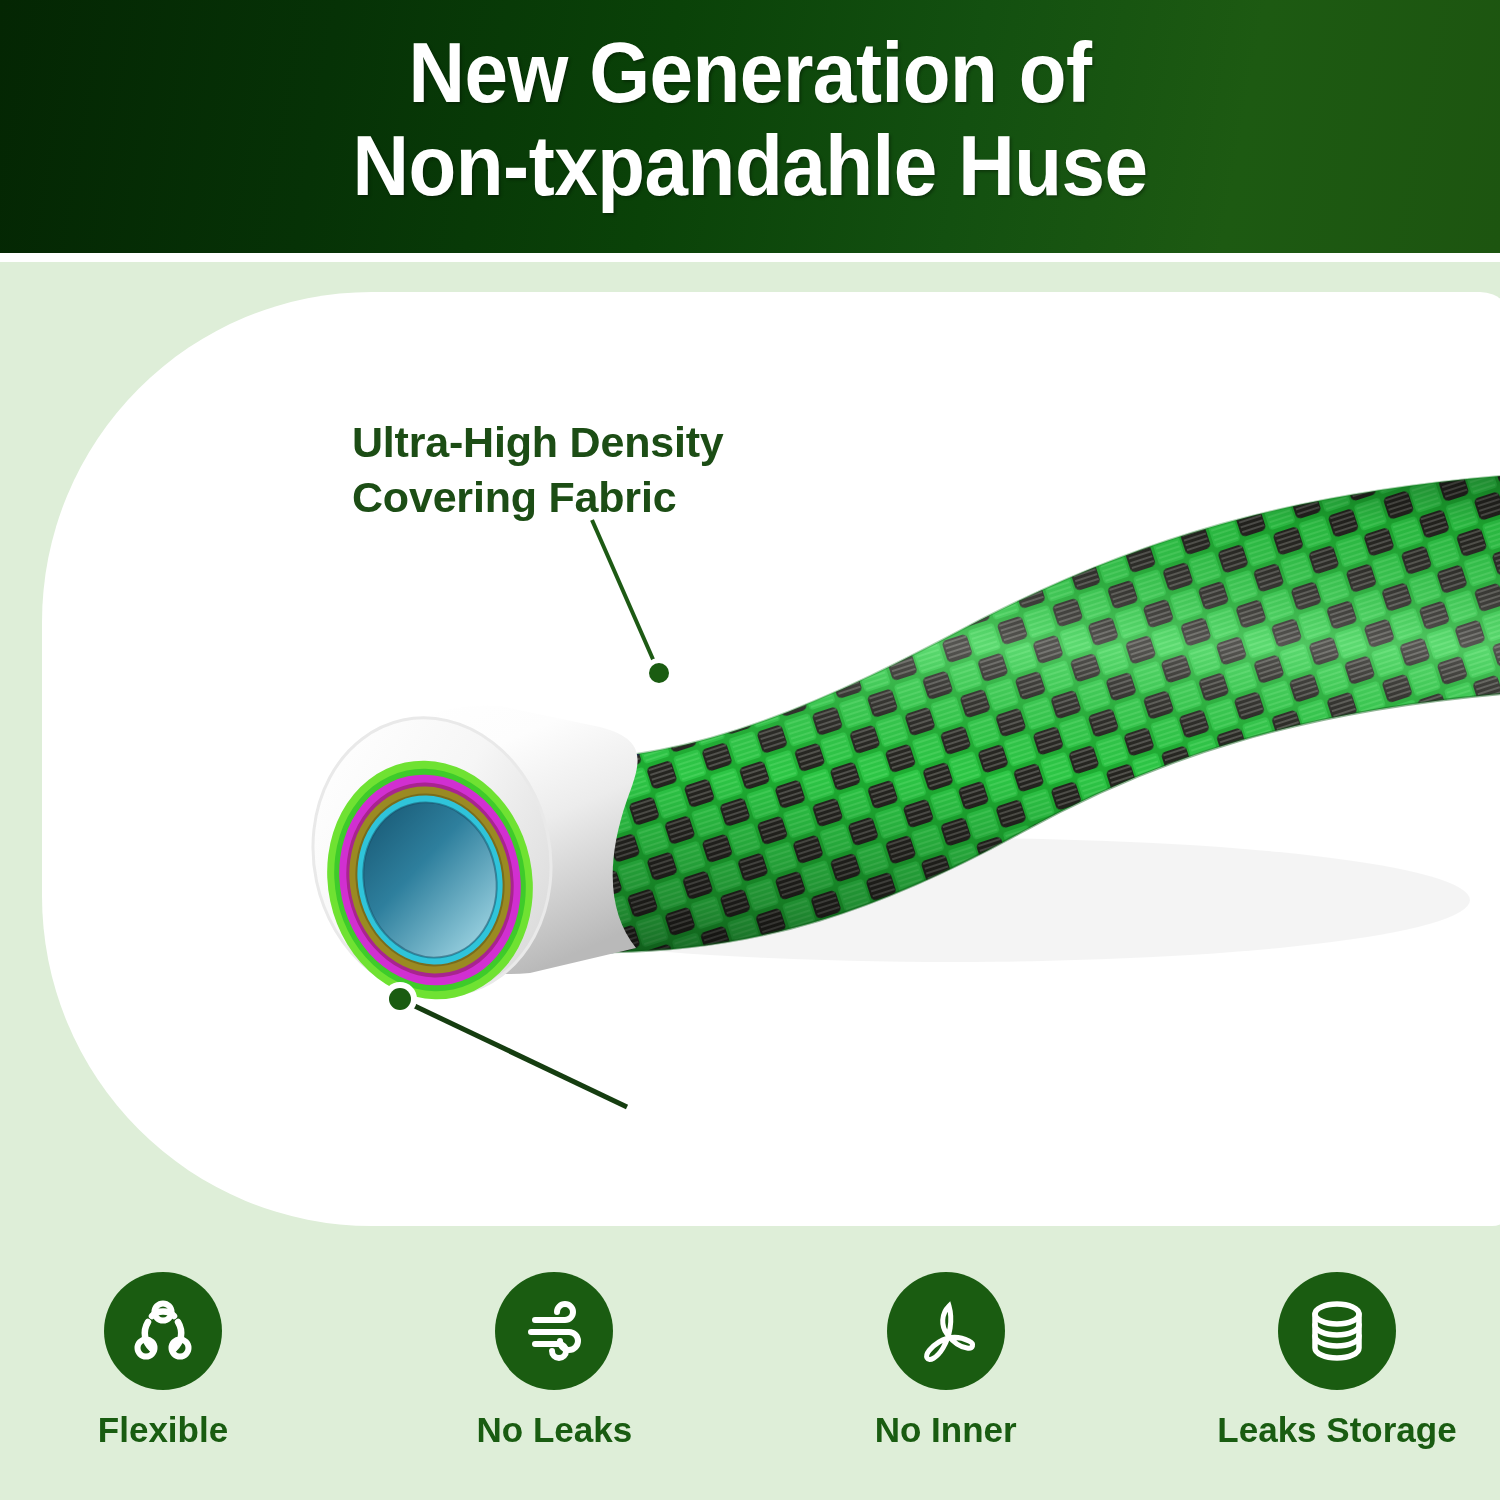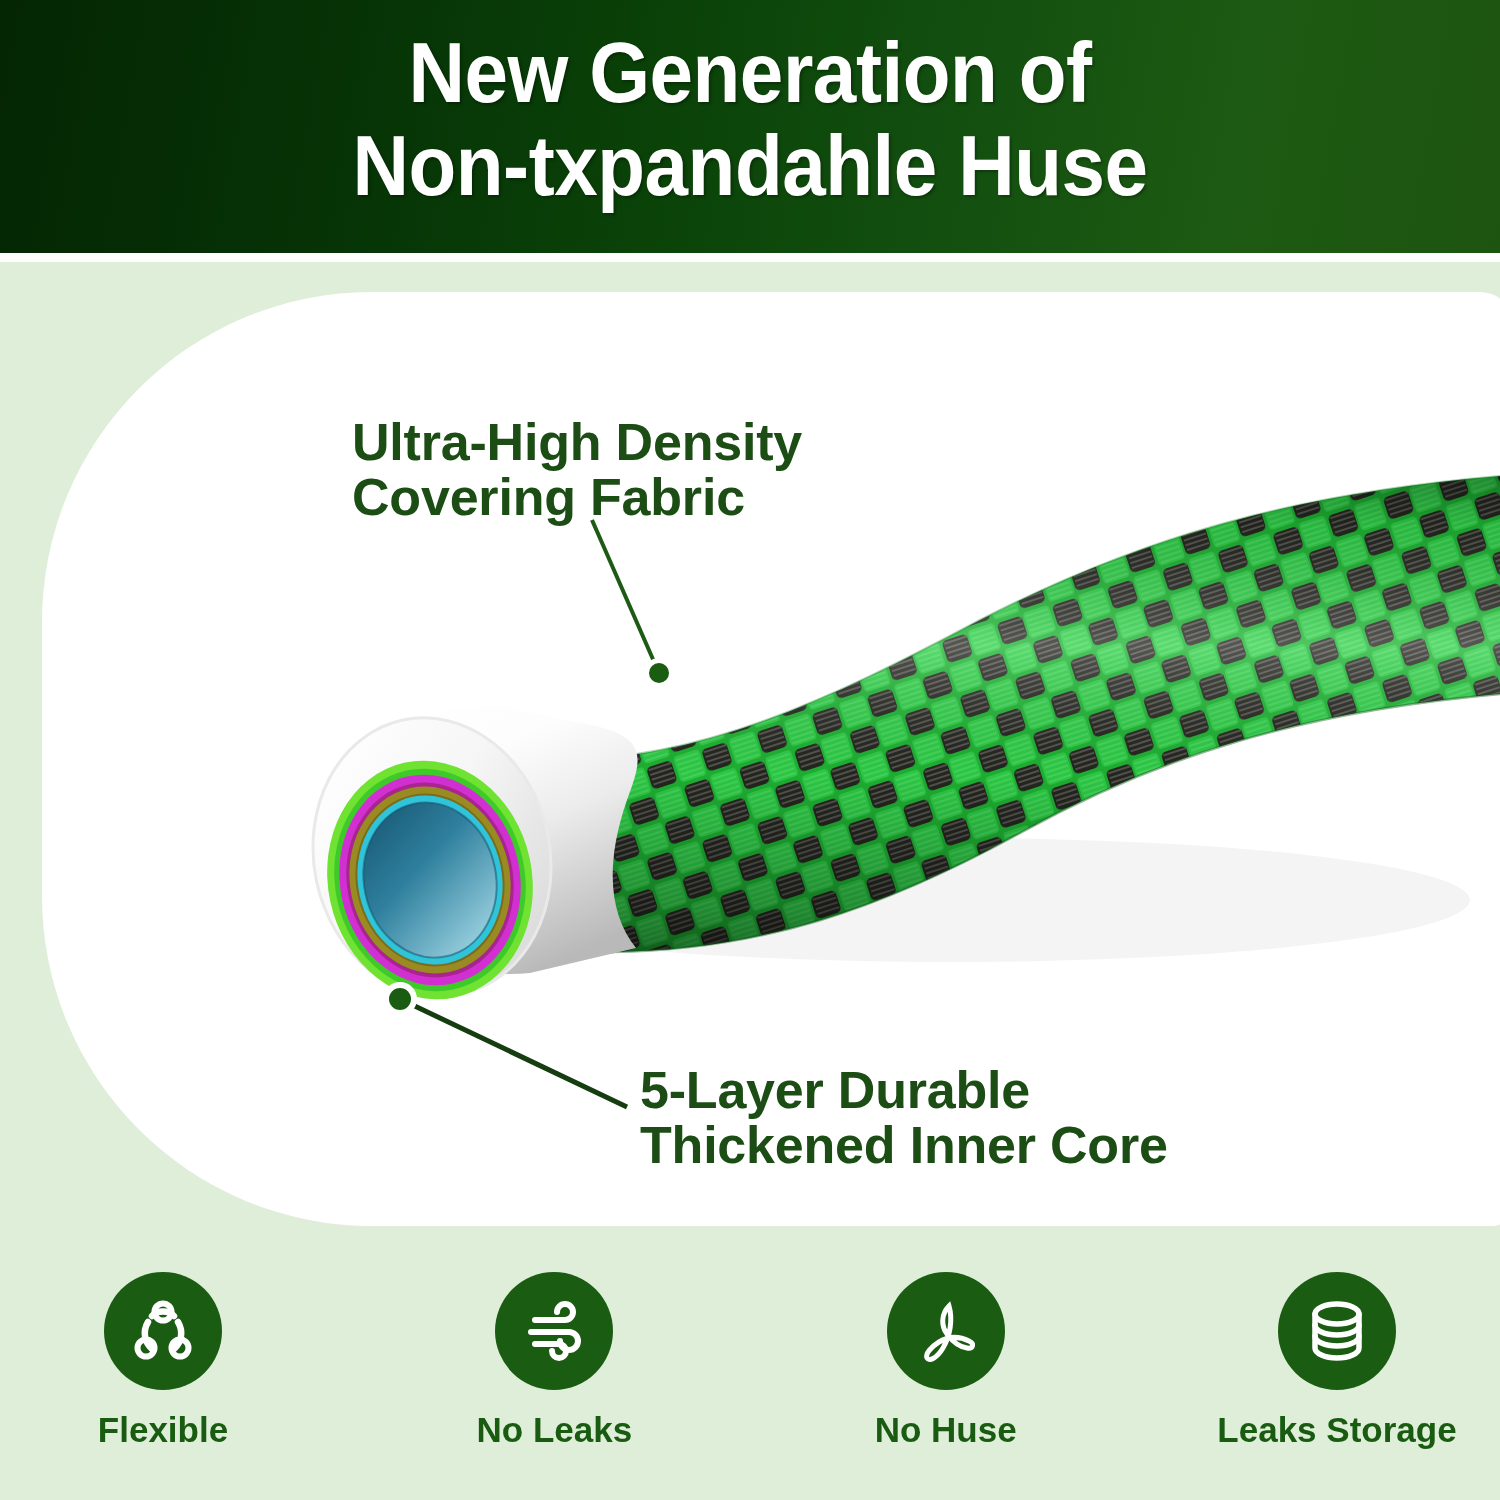--- a/index.html
+++ b/index.html
@@ -83,21 +83,21 @@
     height: 1500px;
     pointer-events: none;
   }
 
   
   .callout {
     position: absolute;
     color: #1c4d15;
     font-family: "Liberation Sans", sans-serif;
     font-weight: bold;
-    font-size: 52px;
+    font-size: 43px;
     line-height: 55px;
     letter-spacing: -0.2px;
     white-space: pre-line;
   }
   .callout-top   { left: 352px; top: 415px; }
   .callout-bottom{ left: 640px; top: 1063px; }
 
   
   .features {
     position: absolute;
@@ -285,22 +285,20 @@
     </g>
     <g>
       <circle cx="400" cy="999" r="17" fill="#ffffff"></circle>
       <circle cx="400" cy="999" r="11" fill="#1a5c11"></circle>
     </g>
   </svg>
 
   <div class="callout callout-top">Ultra-High Density
 Covering Fabric</div>
 
-  <div class="callout callout-bottom">5-Layer Durable
-Thickened Inner Core</div>
 
   <div class="features">
 
     <div class="feature">
       <div class="feature-badge">
         <svg width="78" height="78" viewBox="0 0 78 78">
           <g fill="none" stroke="#ffffff" stroke-width="6.5" stroke-linecap="round">
             <path d="M 28 24 C 33 18, 45 18, 50 24"></path>
             <path d="M 54 30 C 60 40, 57 51, 50 57"></path>
             <path d="M 28 57 C 21 51, 18 40, 24 30"></path>
@@ -333,21 +331,21 @@
       <div class="feature-badge">
         <svg width="78" height="78" viewBox="0 0 78 78">
           <g fill="none" stroke="#ffffff" stroke-width="5" stroke-linecap="round">
             <path d="M 42 14 C 34 22, 34 34, 40 42 C 46 50, 52 55, 60 56
                      C 66 57, 68 52, 62 49 C 52 44, 42 44, 32 50
                      C 24 55, 18 62, 20 66 C 22 70, 30 66, 36 56
                      C 43 44, 46 28, 42 14 Z"></path>
           </g>
         </svg>
       </div>
-      <div class="feature-label">No Huse</div>
+      <div class="feature-label">No Inner</div>
     </div>
 
     <div class="feature">
       <div class="feature-badge">
         <svg width="78" height="78" viewBox="0 0 78 78">
           <g fill="none" stroke="#ffffff" stroke-width="5.5" stroke-linecap="round">
             <ellipse cx="39" cy="22" rx="22" ry="10"></ellipse>
             <path d="M 17 22 V 56 C 17 61.5, 26.8 66, 39 66 C 51.2 66, 61 61.5, 61 56 V 22"></path>
             <path d="M 17 33 C 17 38.5, 26.8 43, 39 43 C 51.2 43, 61 38.5, 61 33"></path>
             <path d="M 17 44 C 17 49.5, 26.8 54, 39 54 C 51.2 54, 61 49.5, 61 44"></path>

